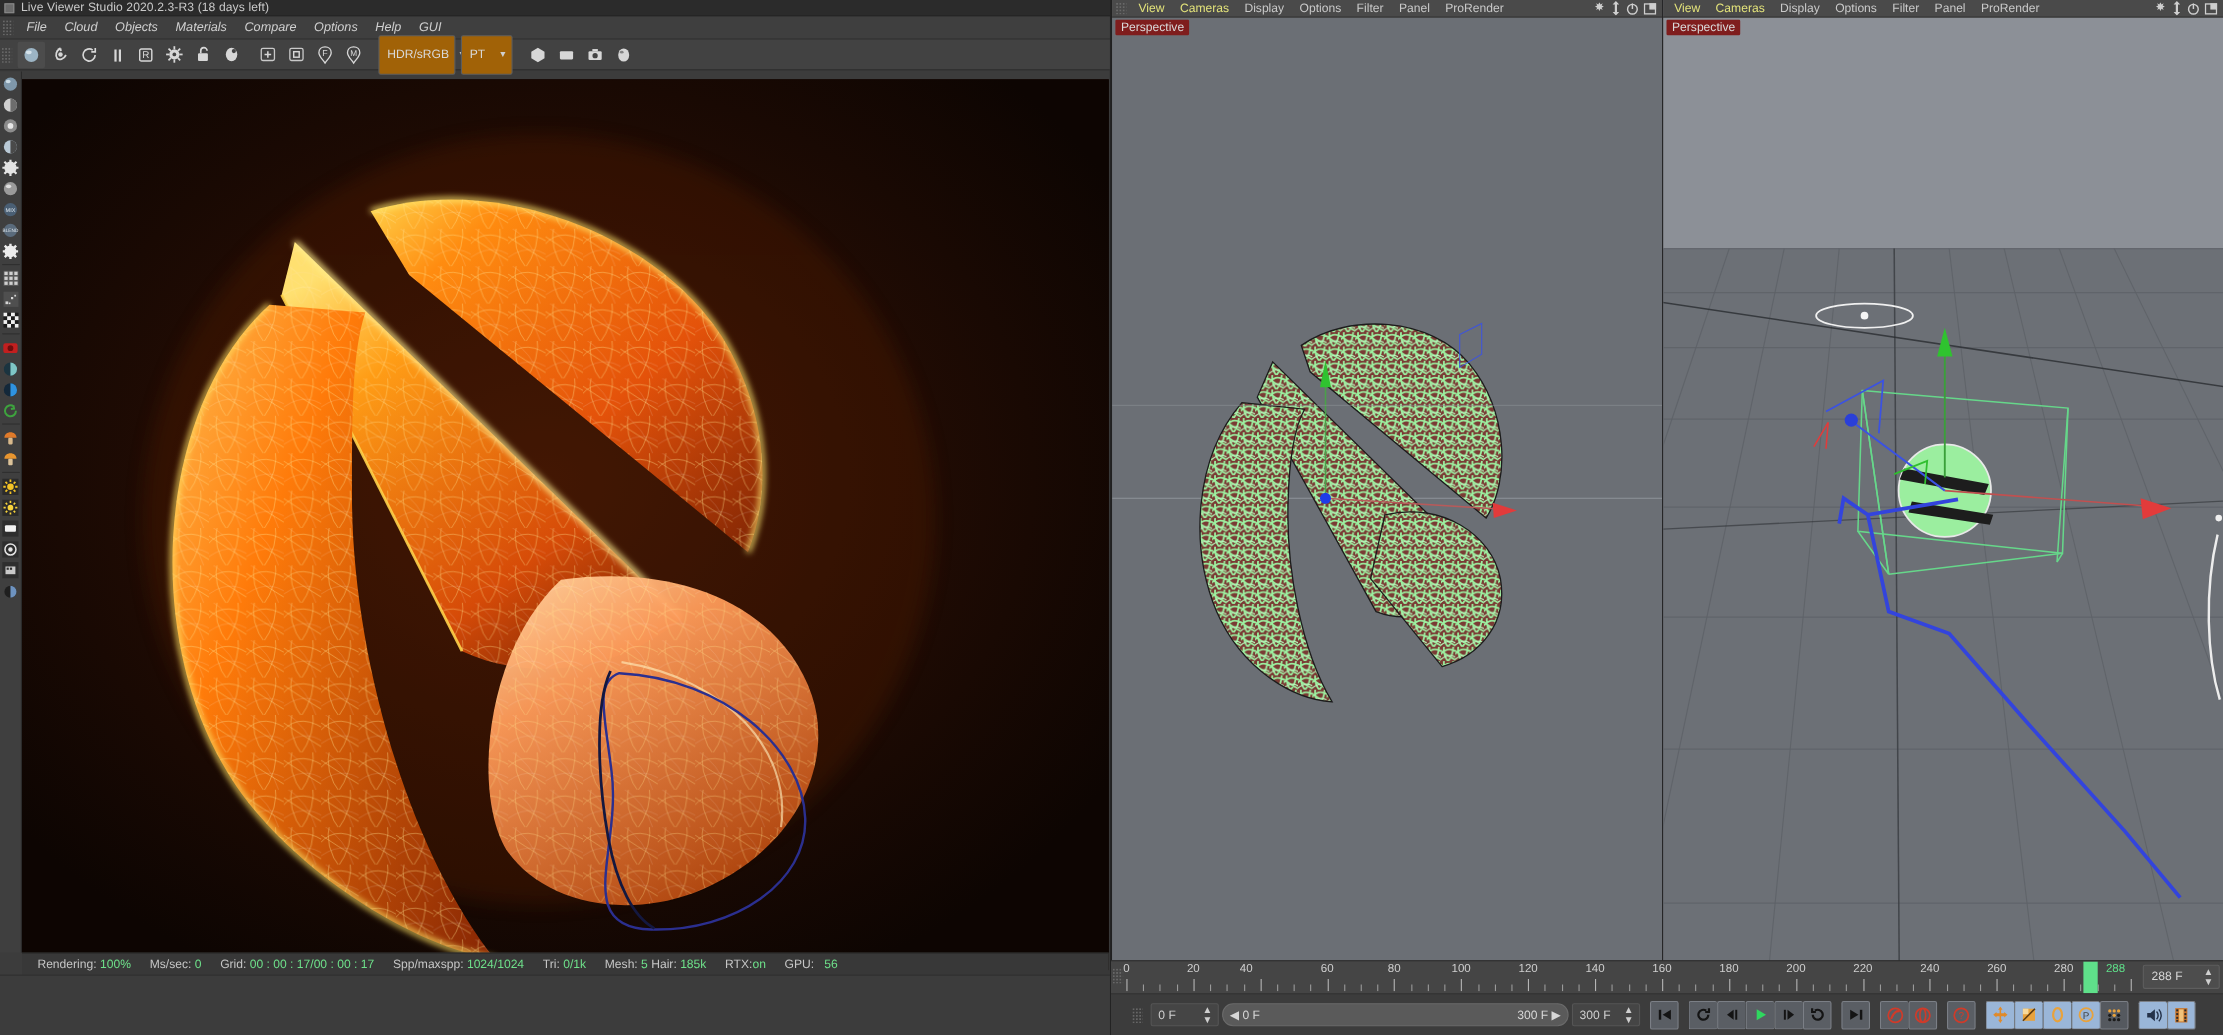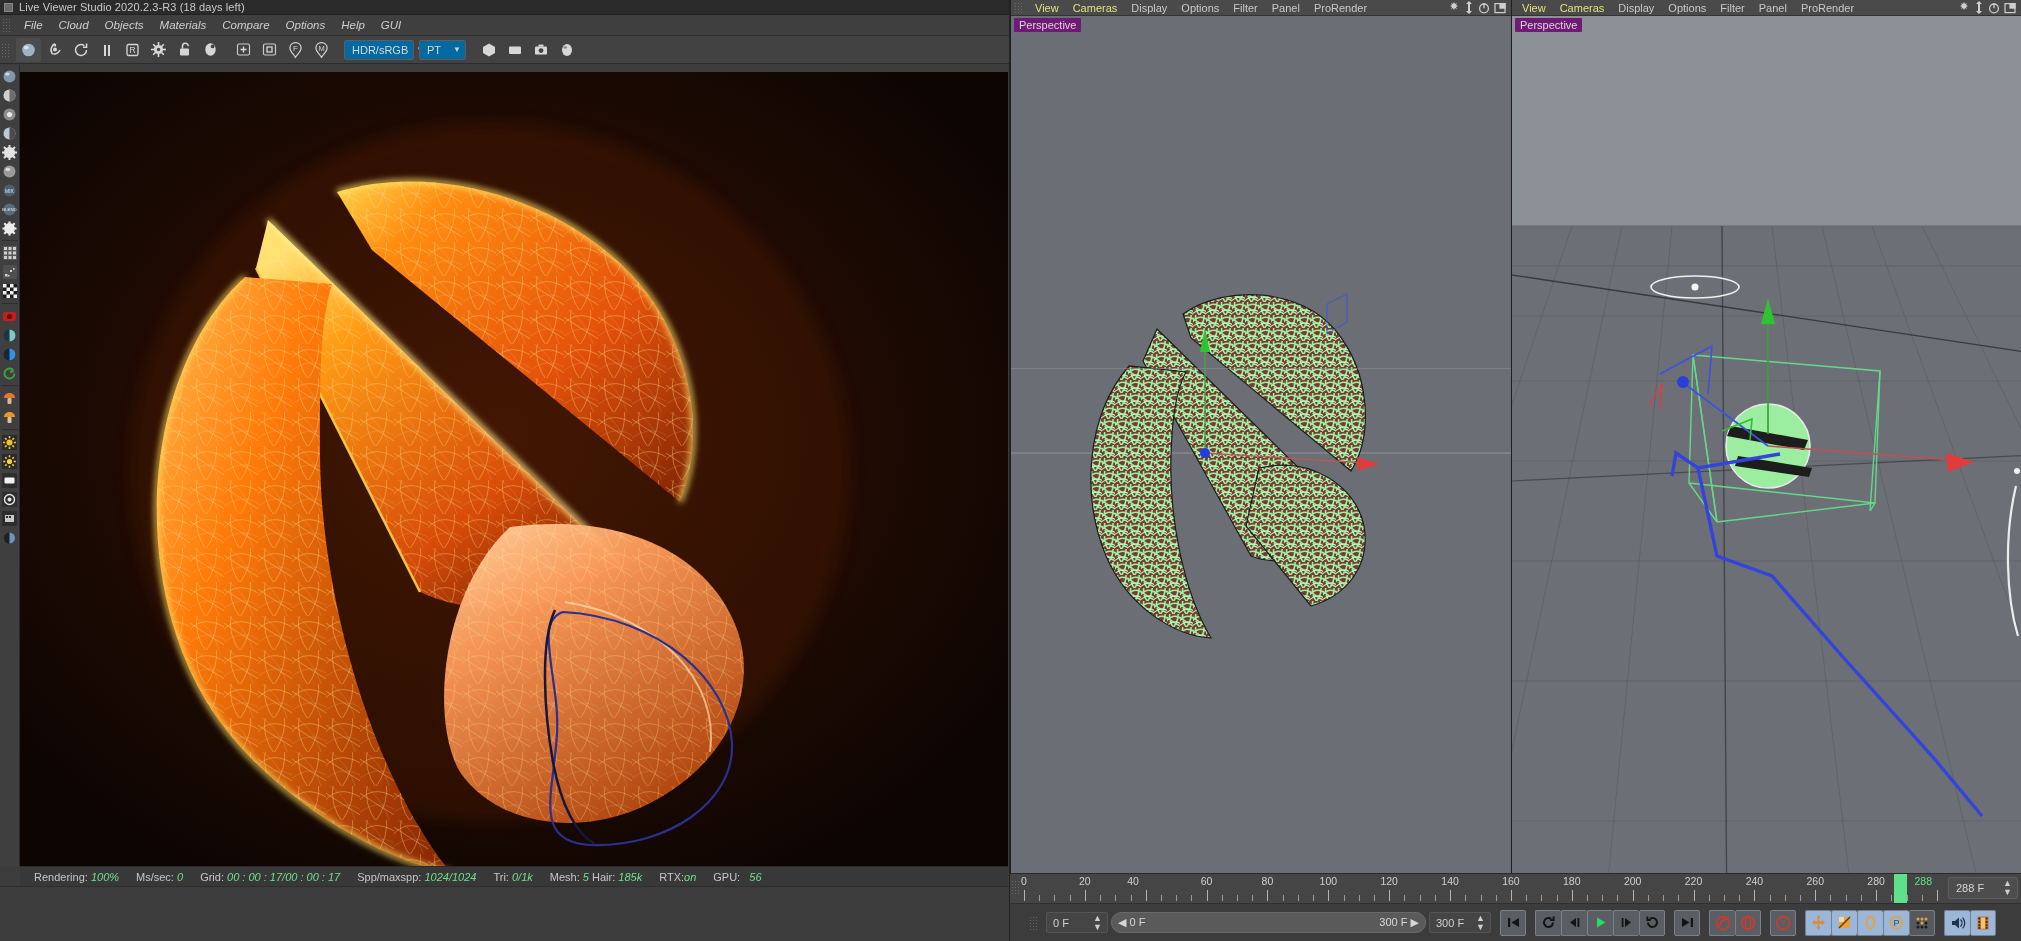--- a/index.html
+++ b/index.html
@@ -45,21 +45,21 @@
     height:28px; background:#424242; border-bottom:1px solid #2c2c2c;
     display:flex; align-items:center; gap:1px; padding-left:1px;
   }
   .tbtn{
     width:25px; height:24px; display:flex; align-items:center; justify-content:center;
     color:#d3d3d3; border-radius:2px;
   }
   .tbtn.active{ background:#4c4c4c; }
   .tb-sep{ width:6px; }
   .combo{
-    height:20px; background:#0369a1; border:1px solid #5d5d5d; border-radius:2px;
+    height:36px; background:#a16207; border:1px solid #5d5d5d; border-radius:2px;
     display:flex; align-items:center; justify-content:space-between;
     color:#d8d8d8; font-size:11px; padding:0 4px 0 7px; margin:0 2px;
   }
   .combo .cv{ white-space:nowrap; }
   .combo .carr{ font-size:8px; margin-left:8px; color:#cfcfcf; }
   .combo.w1{ width:70px; }
   .combo.w2{ width:47px; }
 
   
   .lv-rail{
@@ -75,21 +75,21 @@
   .lv-canvas{
     position:absolute; left:20px; top:72px; right:1px; height:810px;
     background:#120603; overflow:hidden;
   }
   .lv-status{
     position:absolute; left:20px; bottom:55px; right:1px; height:20px;
     background:#383838; display:flex; align-items:center; gap:0px;
     font-size:11px; color:#c6c6c6; padding-left:14px; border-top:1px solid #2b2b2b;
   }
   .lv-status .grp{ margin-right:17px; white-space:nowrap; }
-  .lv-status .val{ color:#6ee08a;font-style:italic; }
+  .lv-status .val{ color:#6ee08a; }
   .lv-bottom{
     position:absolute; left:0; bottom:0; right:0; height:55px; background:#3c3c3c;
     border-top:1px solid #2e2e2e;
   }
 
   
   .vp{
     position:absolute; top:0; bottom:0;
     background:#6b6f75; border-left:1px solid #202020;
   }
@@ -100,21 +100,21 @@
     padding-left:3px; border-bottom:1px solid #333;
   }
   .vp-header .grip{ height:11px; }
   .vp-mi{
     font-size:11px; color:#c9c9c9; padding:0 7px; white-space:nowrap;
   }
   .vp-mi.hl{ color:#e2e27a; }
   .vp-hdr-icons{ margin-left:auto; display:flex; gap:4px; padding-right:5px; align-items:center;}
   .vp-label{
     position:absolute; top:18px; left:3px;
-    font-size:11px; color:#d9d9d9; background:#701a75; padding:1px 5px;
+    font-size:11px; color:#d9d9d9; background:#7f1d1d; padding:1px 5px;
     border-radius:1px;
   }
   .vp-body{ position:absolute; top:16px; left:0; right:0; bottom:0; overflow:hidden; }
   .gridspace{
     position:absolute; right:6px; bottom:4px; font-size:11px; color:#dcdcdc;
     background:rgba(92,96,102,.8); padding:1px 5px; border-radius:1px;
   }
   .axis-gizmo{ position:absolute; left:16px; bottom:14px; width:40px; height:40px; }
 
   

